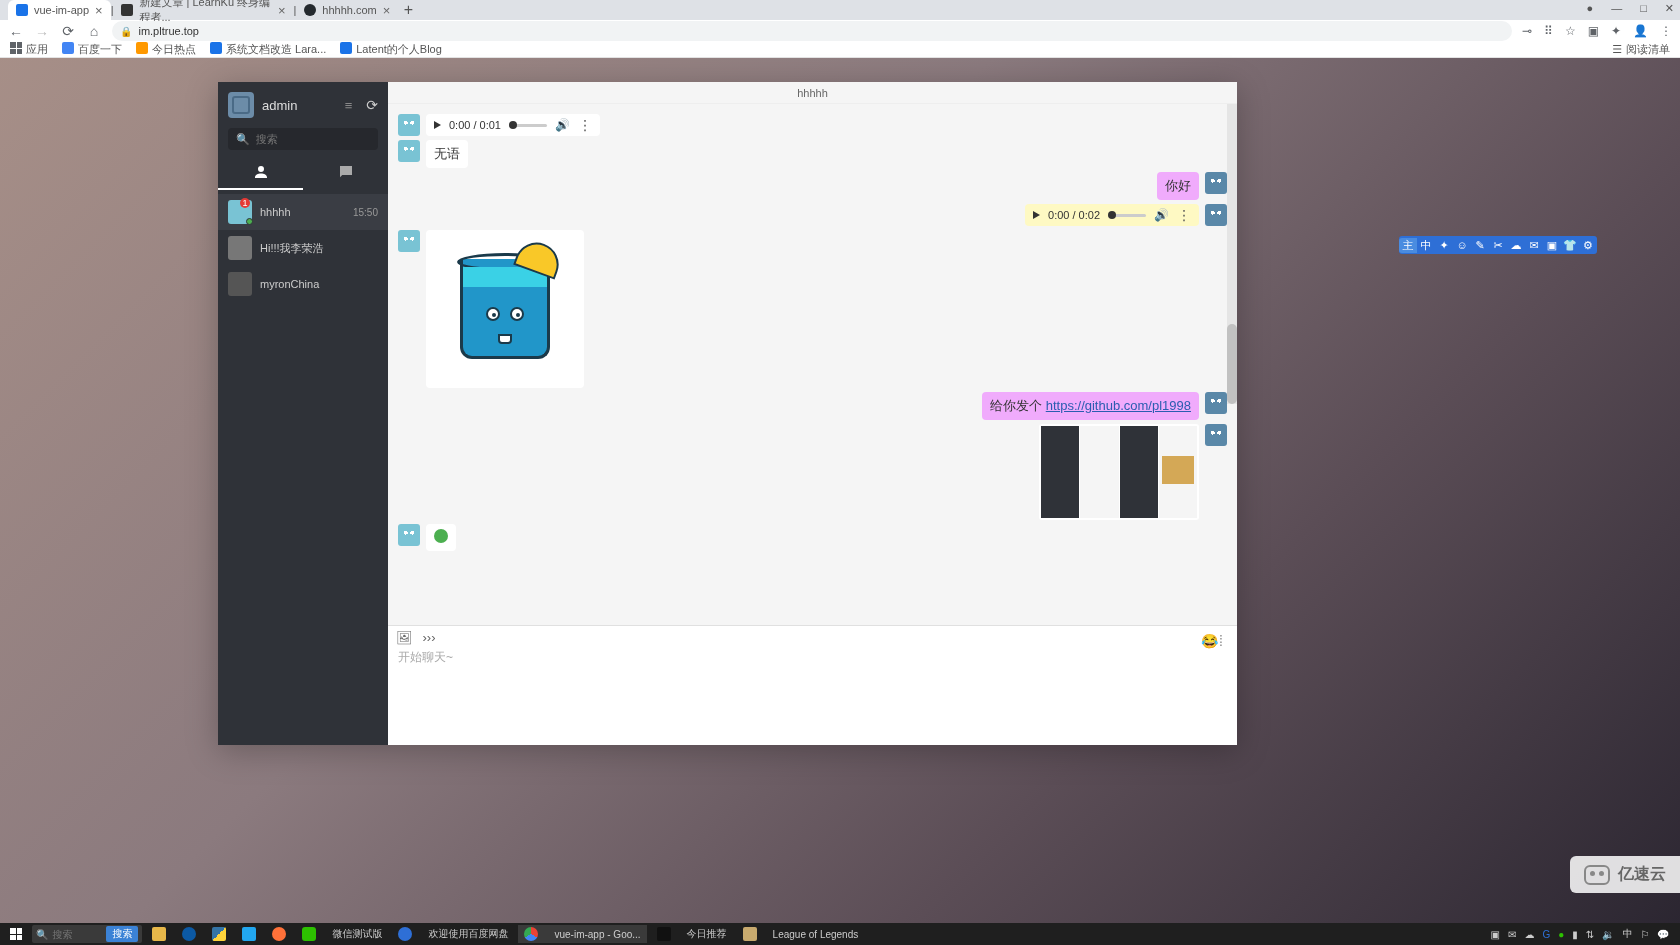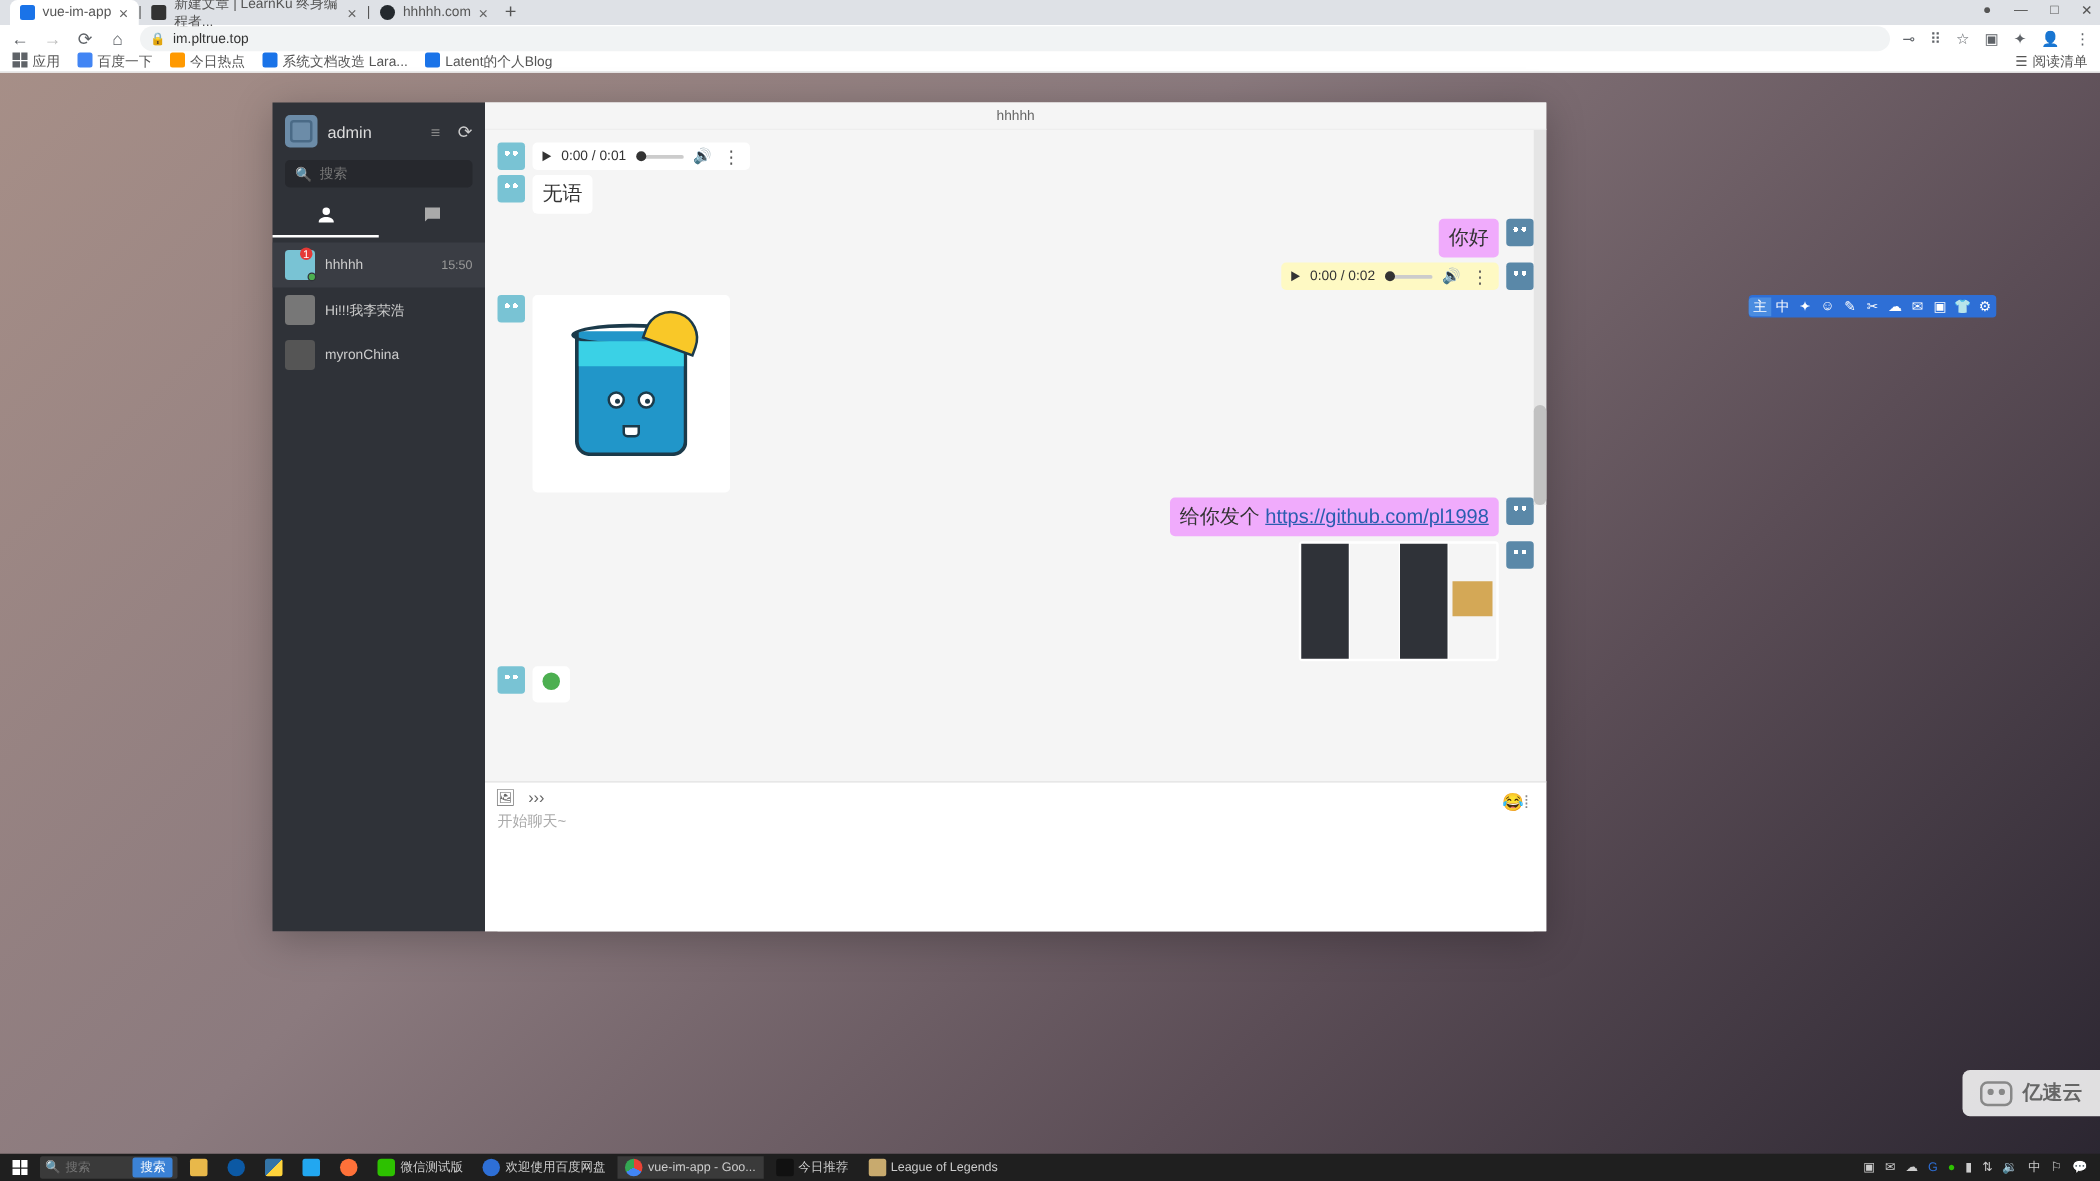--- a/index.html
+++ b/index.html
@@ -71,21 +71,21 @@
 
 
 .chat{flex:1;background:#f5f5f5;display:flex;flex-direction:column;position:relative}
 .chat-head{height:22px;display:flex;align-items:center;justify-content:center;font-size:11px;color:#666;border-bottom:1px solid #eee;background:#f5f5f5}
 .msgs{flex:1;overflow-y:auto;padding:6px 10px}
 .row{display:flex;align-items:flex-start;gap:6px;margin:4px 0}
 .row.r{flex-direction:row-reverse}
 .av{width:22px;height:22px;border-radius:3px;background:#79c3d4;flex:0 0 22px;position:relative}
 .av.me{background:#5a88a8}
 .av::after{content:"";position:absolute;inset:3px;background:radial-gradient(circle at 30% 35%,#fff 2px,transparent 2px),radial-gradient(circle at 70% 35%,#fff 2px,transparent 2px)}
-.bubble{background:#fff;border-radius:4px;padding:5px 8px;font-size:16px;color:#333;max-width:70%;position:relative}
+.bubble{background:#fff;border-radius:4px;padding:5px 8px;font-size:13px;color:#333;max-width:70%;position:relative}
 .row.r .bubble{background:#f0abfc}
 .bubble.link{white-space:nowrap}
 .bubble.link a{color:#2a5db0;text-decoration:underline}
 
 .audio{background:#fff;border-radius:4px;padding:2px 8px;display:flex;align-items:center;gap:8px;height:22px;font-size:11px;color:#333;min-width:160px}
 .row.r .audio{background:#fef9c3}
 .audio .play{width:0;height:0;border-left:7px solid #333;border-top:4px solid transparent;border-bottom:4px solid transparent;cursor:pointer}
 .audio .track{width:38px;height:3px;background:#ccc;border-radius:2px;position:relative}
 .audio .track::before{content:"";position:absolute;left:0;top:-3px;width:8px;height:8px;border-radius:50%;background:#333}
 .audio .vol{font-size:12px}
@@ -134,21 +134,21 @@
 .wm-txt{font-size:16px;color:#666;font-weight:600}
 
 
 .taskbar{position:absolute;left:0;right:0;bottom:0;height:22px;background:#1f1f1f;display:flex;align-items:center;color:#ccc;font-size:10px;padding:0 4px;gap:4px}
 .tb-start{width:24px;height:18px;display:flex;align-items:center;justify-content:center;cursor:pointer}
 .tb-start .win{width:12px;height:12px;display:grid;grid-template-columns:1fr 1fr;gap:1px}
 .tb-start .win i{background:#fff}
 .tb-search{display:flex;align-items:center;background:#3a3a3a;height:18px;border-radius:2px;padding:0 4px;gap:4px}
 .tb-search input{background:transparent;border:0;outline:0;color:#ccc;width:50px;font-size:10px}
 .tb-search .go{background:#3b82d6;color:#fff;padding:1px 6px;border-radius:2px;cursor:pointer;font-size:10px}
-.tb-item{display:flex;align-items:center;gap:4px;padding:0 6px;height:18px;cursor:pointer}
+.tb-item{display:flex;align-items:center;gap:16px;padding:0 6px;height:18px;cursor:pointer}
 .tb-item.active{background:#3a3a3a}
 .tb-ico{width:14px;height:14px;border-radius:2px}
 .tb-tray{margin-left:auto;display:flex;align-items:center;gap:8px;padding-right:6px}
 .tb-tray span{cursor:pointer;font-size:10px}
 </style>
 </head>
 <body>
 
 <div class="browser">
   <div class="tabstrip">

